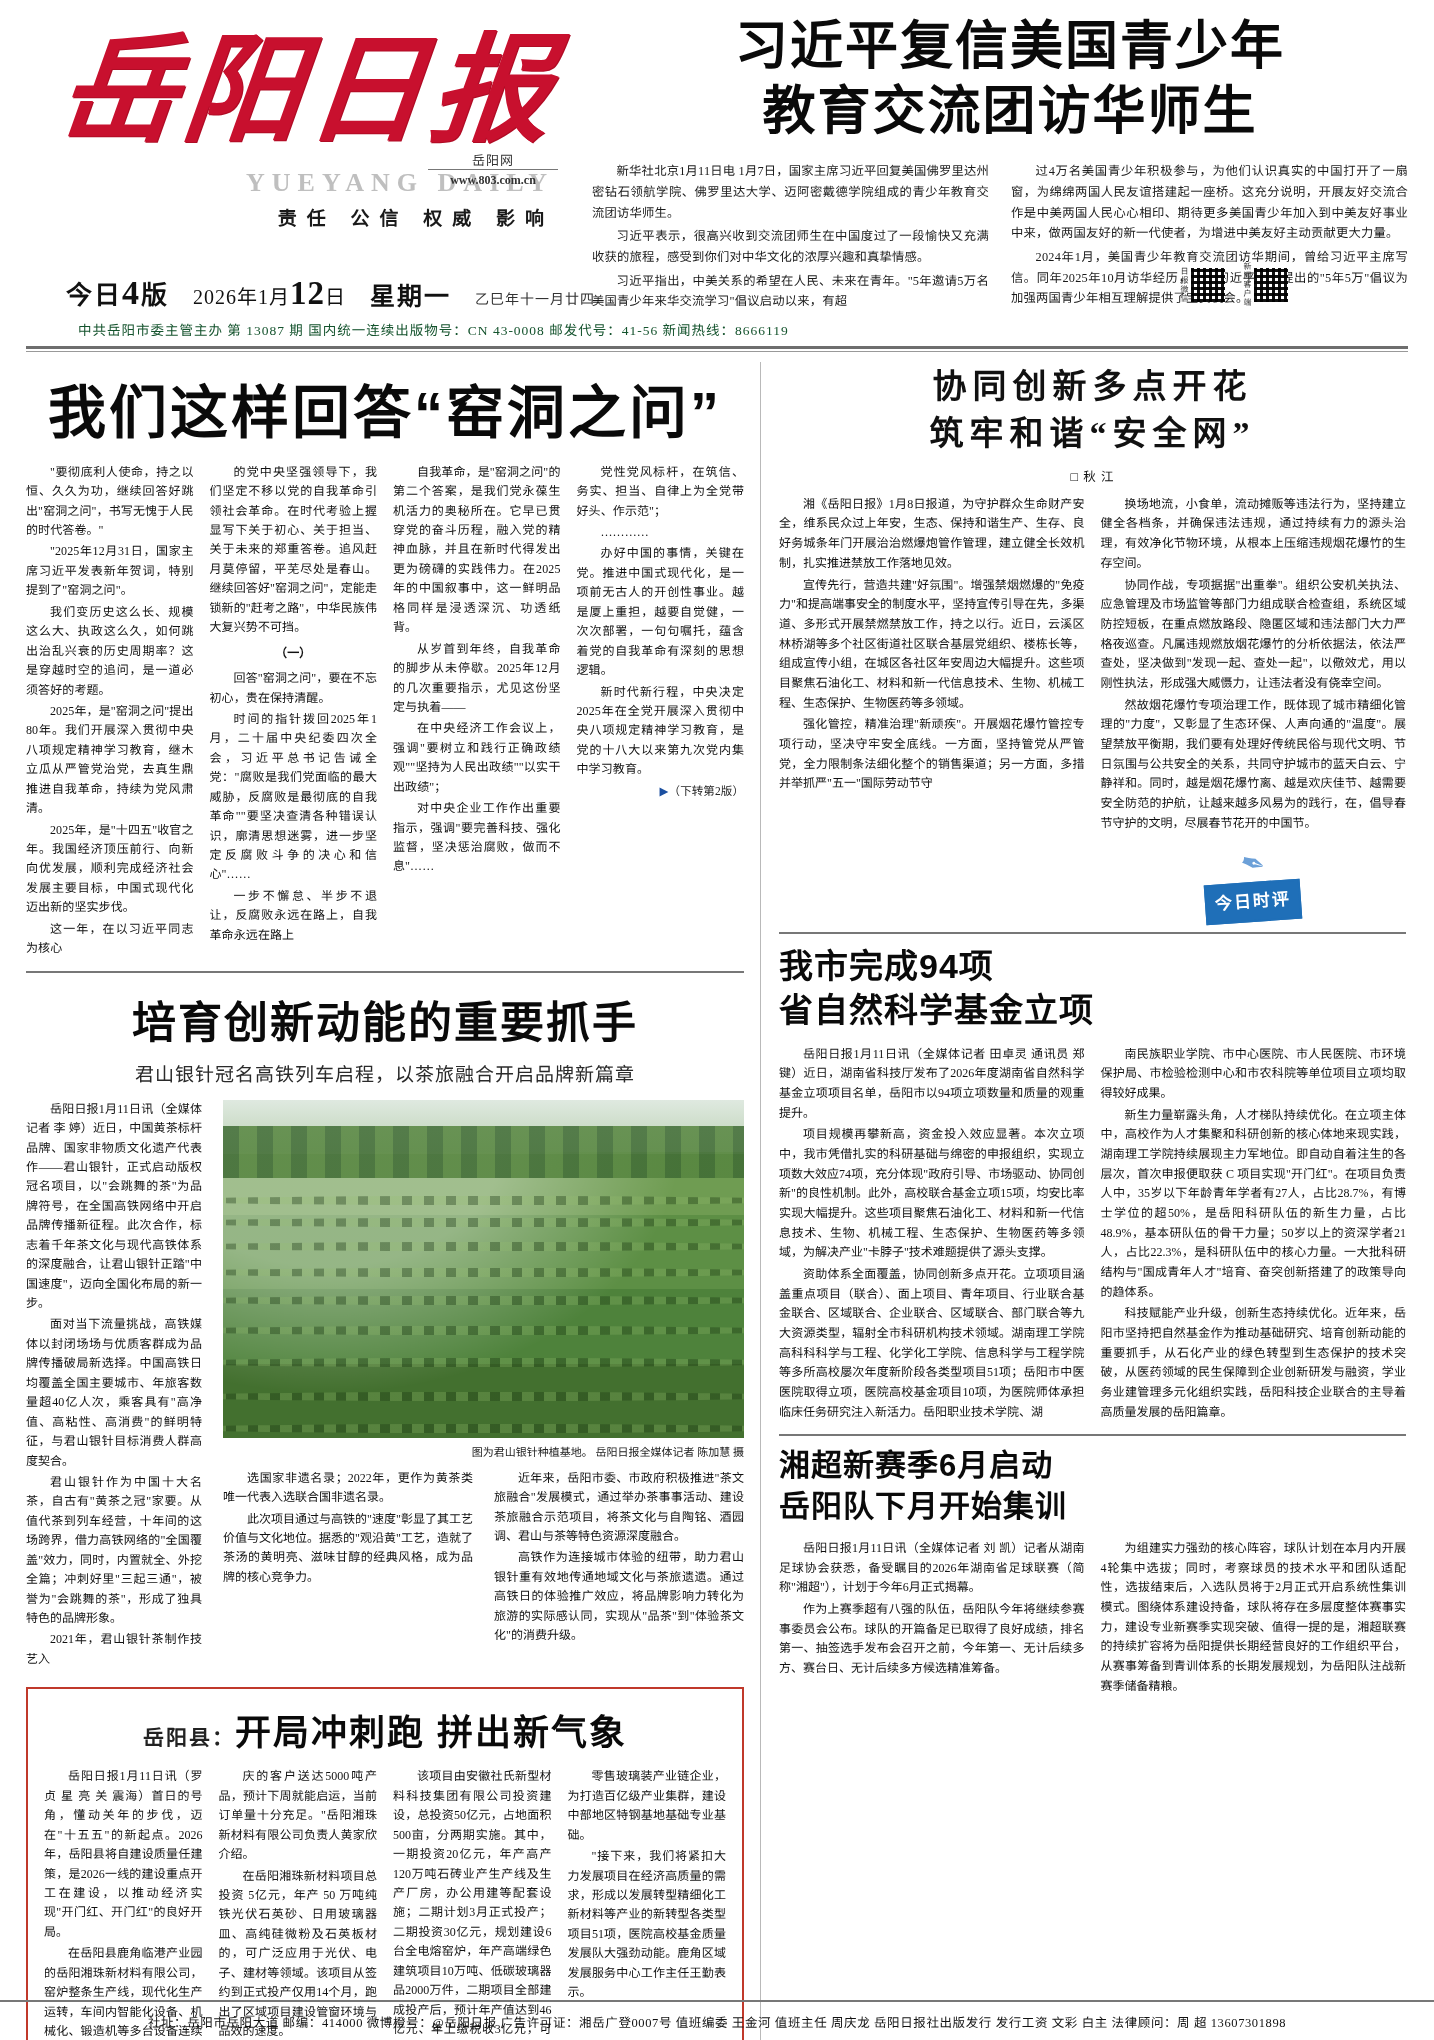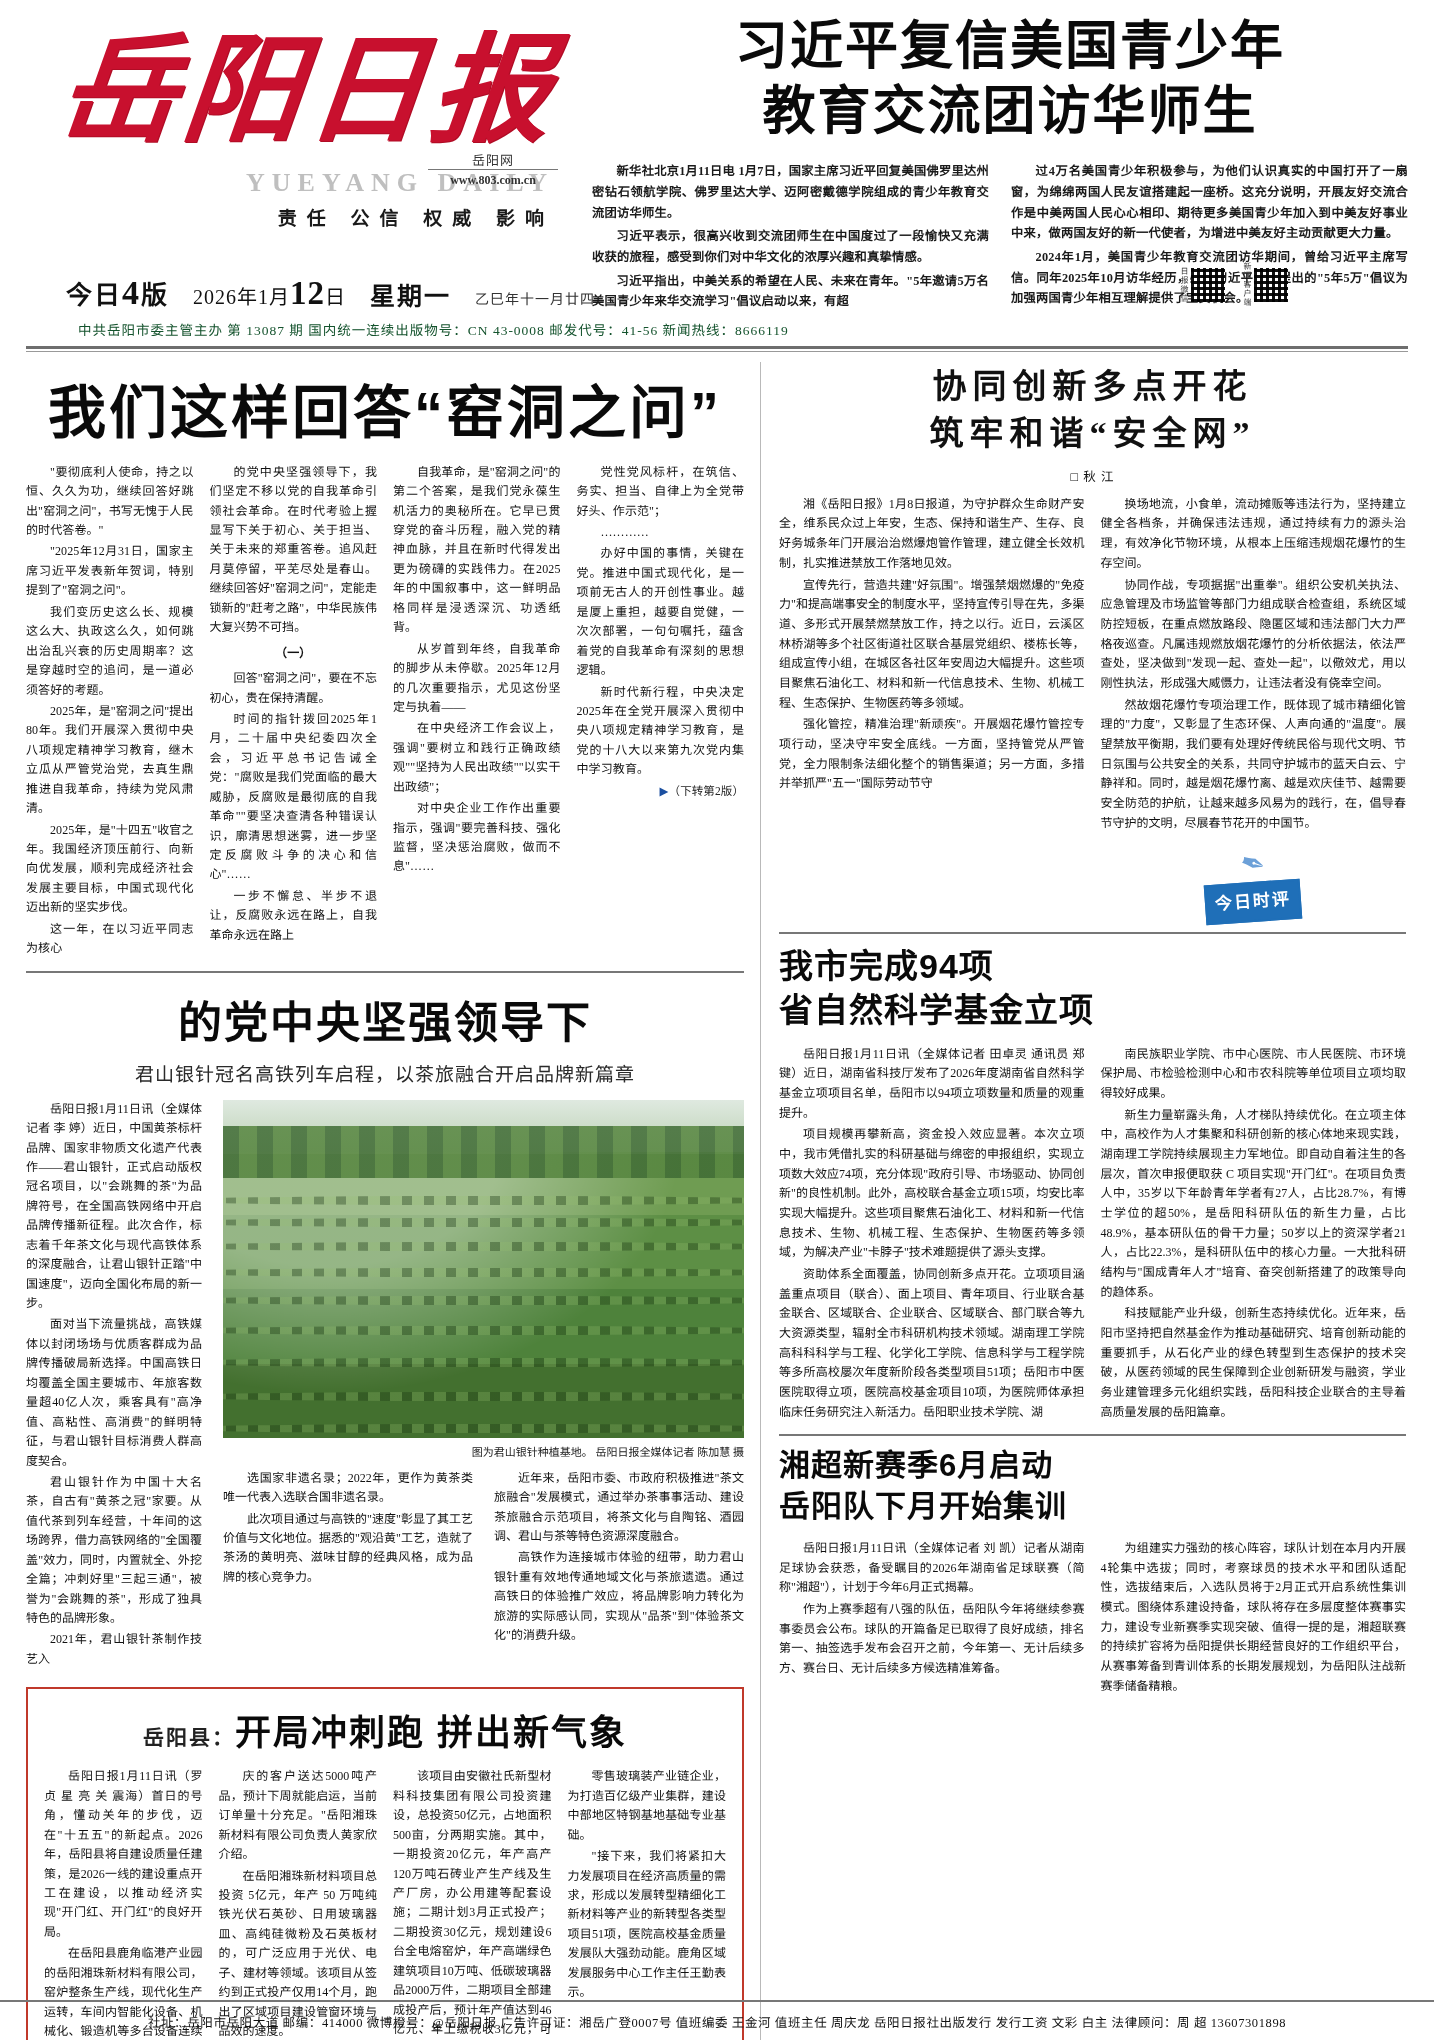--- a/index.html
+++ b/index.html
@@ -42,21 +42,21 @@
   .mh-web .w1 { font-size:13px; letter-spacing:1px; }
   .mh-web .w2 { font-size:12px; letter-spacing:0px;font-weight:bold; }
 
   .mh-right { flex:1; padding-left:18px; padding-top:14px; }
   .top-head {
     font-family:"Liberation Sans", sans-serif;
     font-weight:700; font-size:53px; line-height:1.22;
     letter-spacing:2px; color:#0a0a0a; text-align:center;
     padding-left:30px;
   }
-  .top-cols { display:flex; gap:22px; margin-top:18px; padding-left:10px;font-weight:bold; }
+  .top-cols { display:flex; gap:22px; margin-top:18px; padding-left:10px; }
   .top-col { flex:1; font-size:12.3px; line-height:1.68; text-align:justify; color:#1a1a1a; letter-spacing:0.2px; }
   .top-col p { margin:0 0 3px; text-indent:2em; }
 
   
   .datebar { display:flex; align-items:flex-end; gap:24px; padding:6px 0 0 40px; position:relative; }
   .d-today { font-size:26px; font-weight:700; letter-spacing:2px; }
   .d-today .num { font-size:34px; }
   .d-date { font-size:20px; letter-spacing:1px; }
   .d-date .big { font-size:33px; font-weight:700; }
   .d-week { font-size:25px; font-weight:700; letter-spacing:2px; }
@@ -295,21 +295,21 @@
           <p>党性党风标杆，在筑信、务实、担当、自律上为全党带好头、作示范"；</p>
           <p>…………</p>
           <p>办好中国的事情，关键在党。推进中国式现代化，是一项前无古人的开创性事业。越是厦上重担，越要自觉健，一次次部署，一句句嘱托，蕴含着党的自我革命有深刻的思想逻辑。</p>
           <p>新时代新行程，中央决定2025年在全党开展深入贯彻中央八项规定精神学习教育，是党的十八大以来第九次党内集中学习教育。</p>
           <p class="jump"><span class="tri">▶</span><span>（下转第2版）</span></p>
         </div>
       </div>
 
       <div class="hr-dark"></div>
       <div class="tea-sec">
-        <div class="tea-head">的党中央坚强领导下</div>
+        <div class="tea-head">培育创新动能的重要抓手</div>
         <div class="tea-sub">君山银针冠名高铁列车启程，以茶旅融合开启品牌新篇章</div>
         <div class="tea-body">
           <div class="tea-col">
             <p>岳阳日报1月11日讯（全媒体记者 李 婷）近日，中国黄茶标杆品牌、国家非物质文化遗产代表作——君山银针，正式启动版权冠名项目，以"会跳舞的茶"为品牌符号，在全国高铁网络中开启品牌传播新征程。此次合作，标志着千年茶文化与现代高铁体系的深度融合，让君山银针正踏"中国速度"，迈向全国化布局的新一步。</p>
             <p>面对当下流量挑战，高铁媒体以封闭场场与优质客群成为品牌传播破局新选择。中国高铁日均覆盖全国主要城市、年旅客数量超40亿人次，乘客具有"高净值、高粘性、高消费"的鲜明特征，与君山银针目标消费人群高度契合。</p>
             <p>君山银针作为中国十大名茶，自古有"黄茶之冠"家要。从值代茶到列车经营，十年间的这场跨界，借力高铁网络的"全国覆盖"效力，同时，内置就全、外挖全篇；冲刺好里"三起三通"，被誉为"会跳舞的茶"，形成了独具特色的品牌形象。</p>
             <p>2021年，君山银针茶制作技艺入</p>
           </div>
           <div class="tea-photo-wrap">
             <div class="tea-photo">

